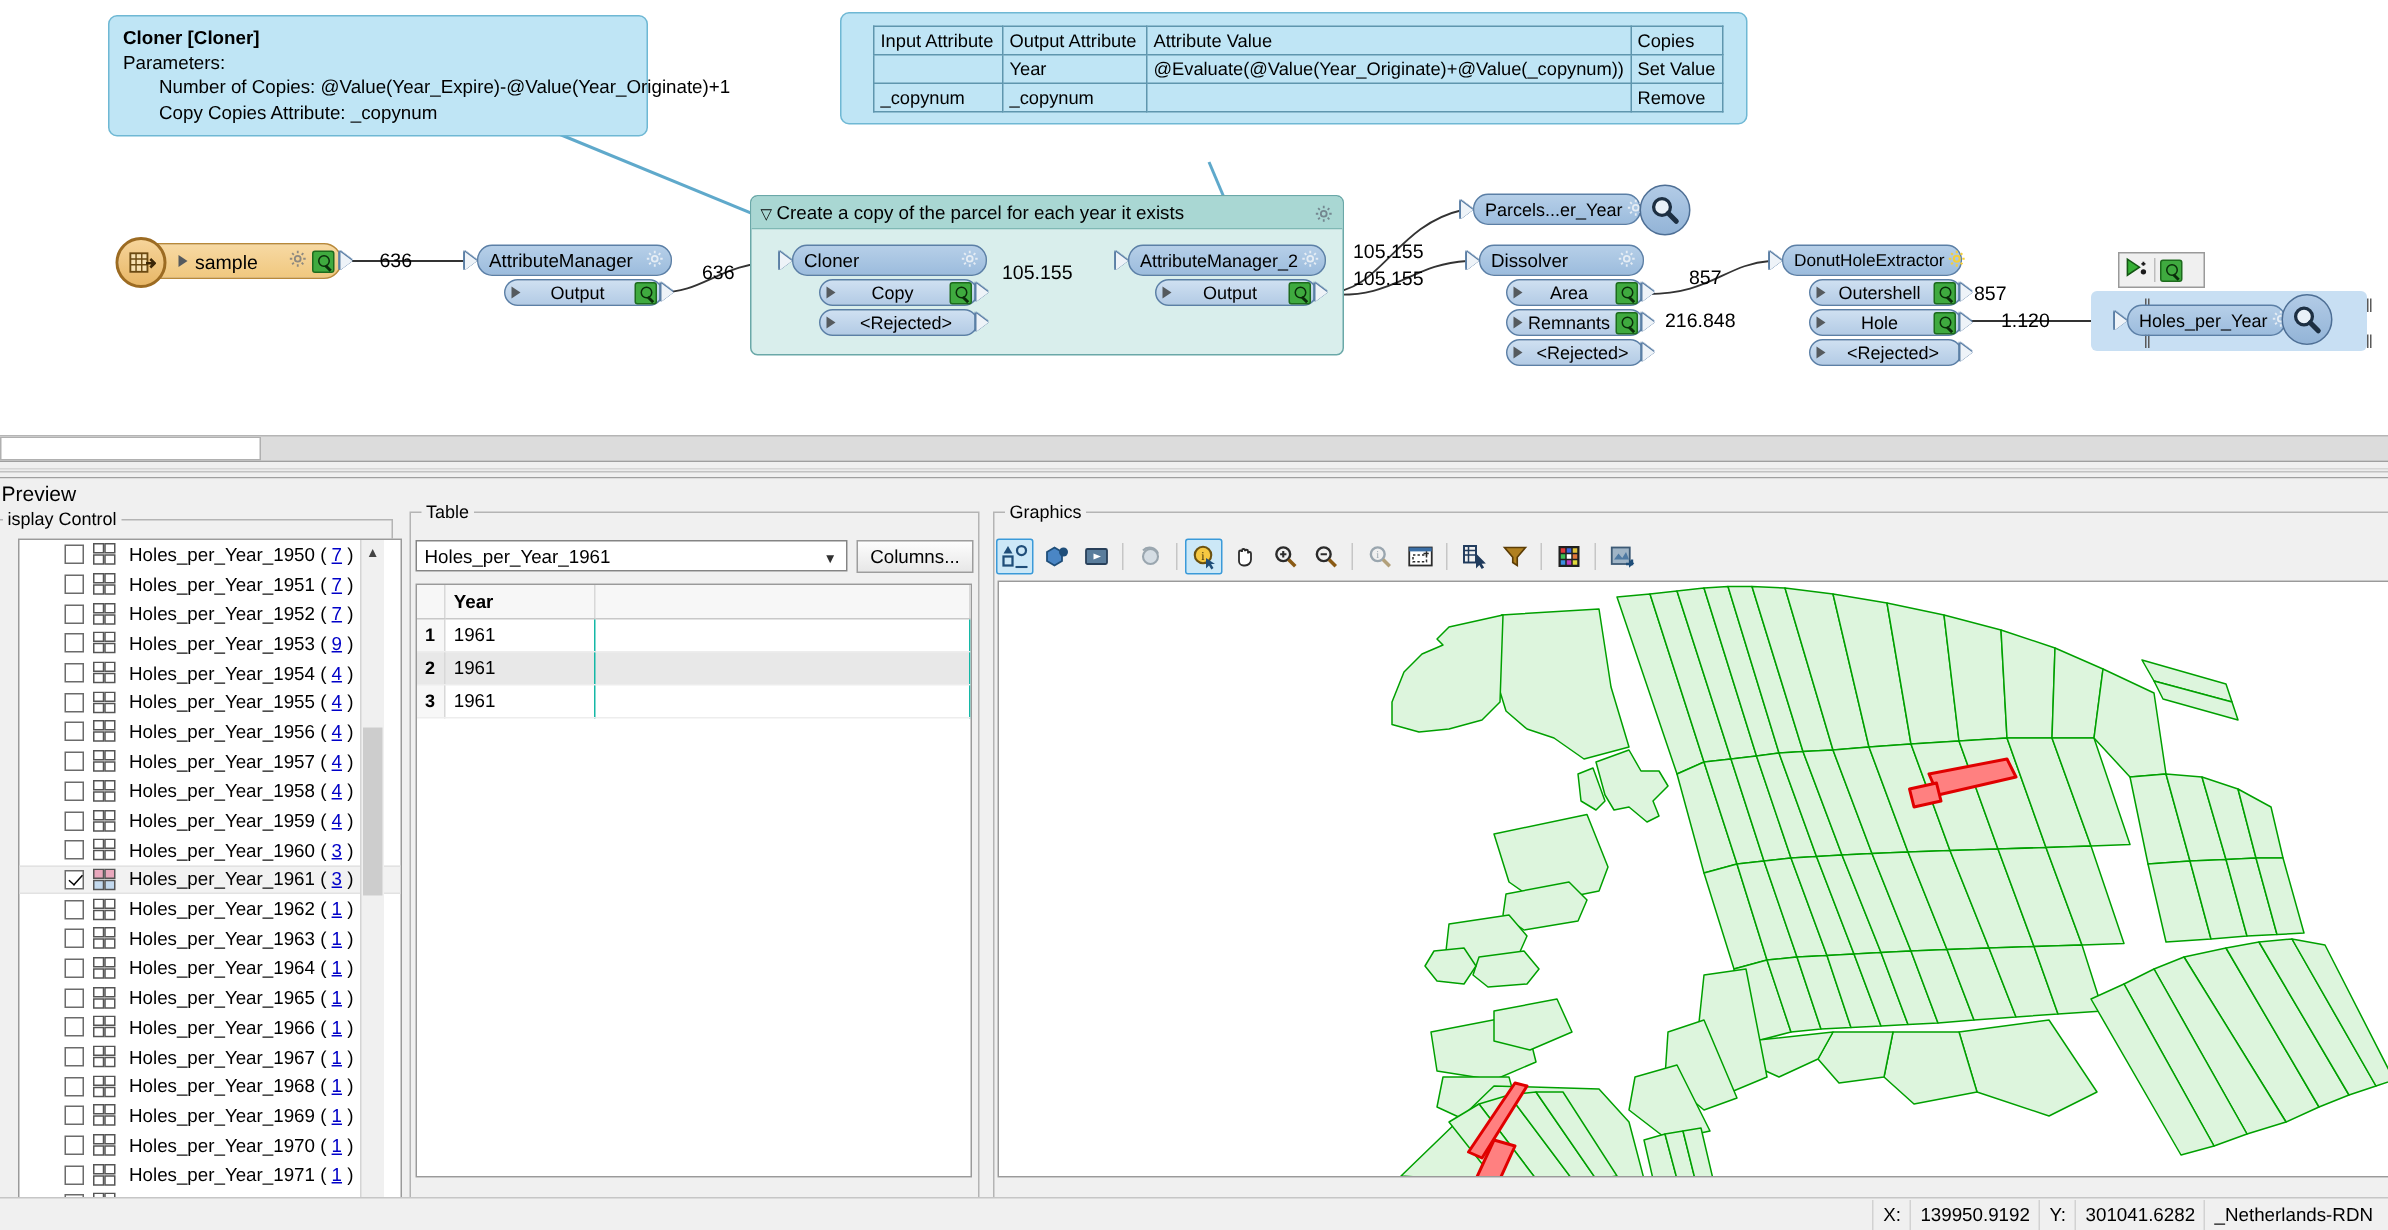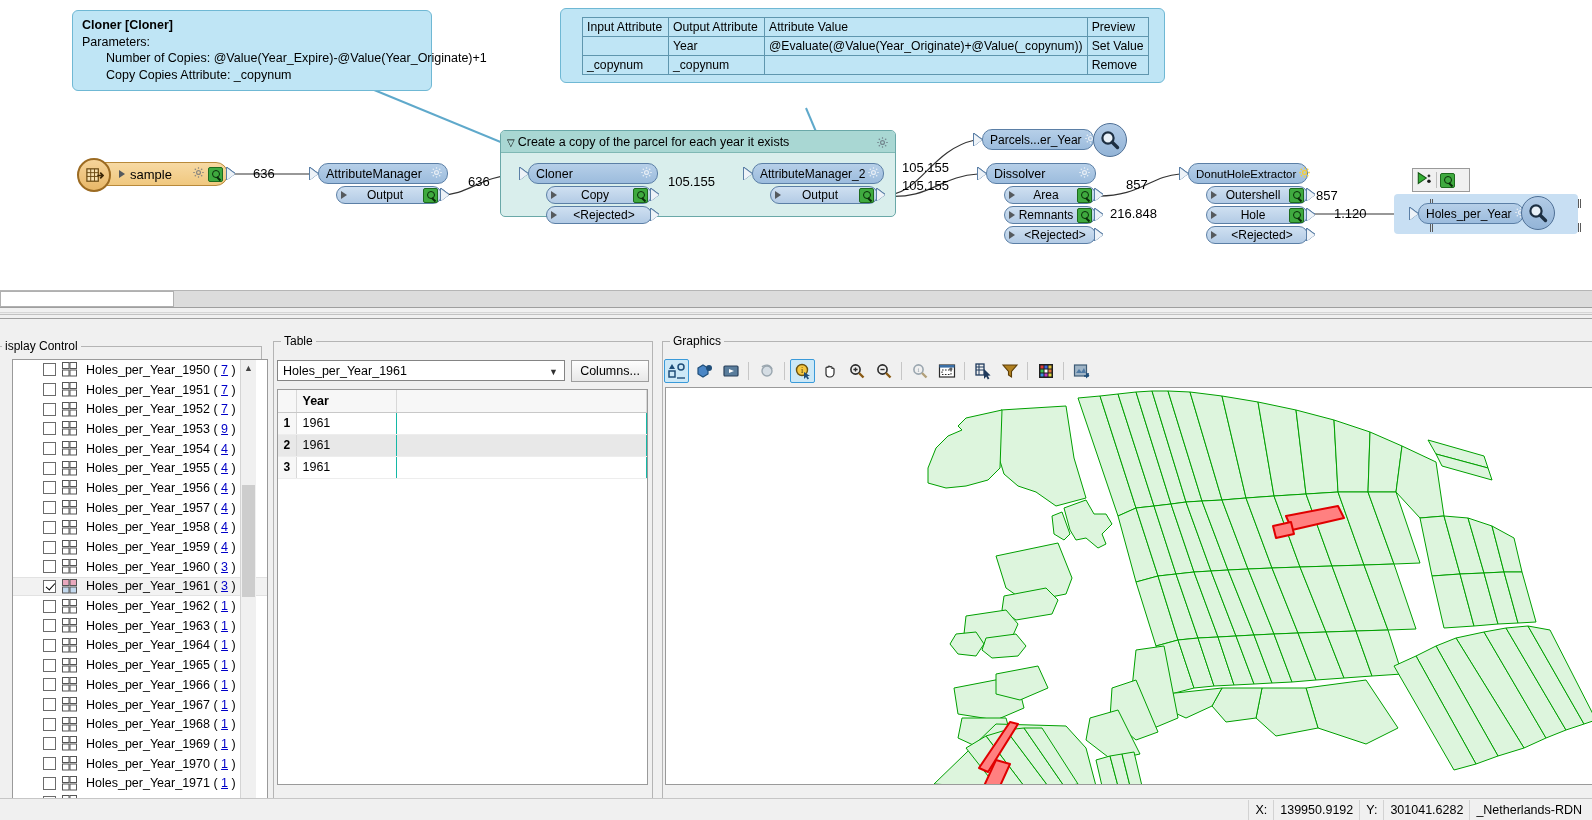--- a/index.html
+++ b/index.html
@@ -391,39 +391,39 @@
       <div class="aline indent">Copy Copies Attribute: _copynum</div>
     </div>
 
     <div class="annot" style="left:560px; top:8px; width:605px;">
       <table>
         <tbody>
             <tr>
           <th style="width:86px;">Input Attribute</th>
           <th style="width:96px;">Output Attribute</th>
           <th style="width:316px;">Attribute Value</th>
-          <th style="width:58px;">Preview</th>
+          <th style="width:58px;">Copies</th>
         </tr>
         <tr>
           <td></td>
           <td>Year</td>
           <td>@Evaluate(@Value(Year_Originate)+@Value(_copynum))</td>
           <td>Set Value</td>
         </tr>
         <tr>
           <td>_copynum</td>
           <td>_copynum</td>
           <td></td>
           <td>Remove</td>
         </tr>
       </tbody>
         </table>
     </div>
 
-    <div class="bookmark" style="left:500px; top:130px; width:396px; height:87px;">
+    <div class="bookmark" style="left:500px; top:130px; width:396px; height:107px;">
       <div class="bookmark-header">
         <span class="bm-tri">▽</span><span>Create a copy of the parcel for each year it exists</span>
         <span class="bookmark-gear">
           <svg class="gear" viewBox="0 0 16 16">
               <g fill="none" stroke="#6b7a85" stroke-width="1.5">
                 <circle cx="8" cy="8" r="2.4"></circle>
                 <path d="M8 1.5v2M8 12.5v2M1.5 8h2M12.5 8h2M3.4 3.4l1.4 1.4M11.2 11.2l1.4 1.4M12.6 3.4l-1.4 1.4M4.8 11.2l-1.4 1.4"></path>
               </g>
             </svg>
         </span>
@@ -657,20 +657,21 @@
 
   <div id="canvas-hscroll">
     <div class="thumb"></div>
   </div>
   <div id="split-bar">
       <div class="inner"></div>
     </div>
 
   <div id="preview">
 
+    <div id="preview-title">Preview</div>
 
     <div class="groupbox" style="left:-6px; top:27px; width:268px; height:468px;">
       <div class="groupbox-title">isplay Control</div>
     </div>
     <div id="dc-list" style="left:12px; top:40px; width:256px; height:454px;">
       <div id="dc-rows">
           <div class="dc-row">
             <span class="dc-cb"></span>
             <span class="dc-icon"><svg width="16" height="15" viewBox="0 0 16 15">
                 <rect x="0.5" y="0.5" width="6.5" height="6" fill="#ffffff" stroke="#555" stroke-width="1"></rect>

